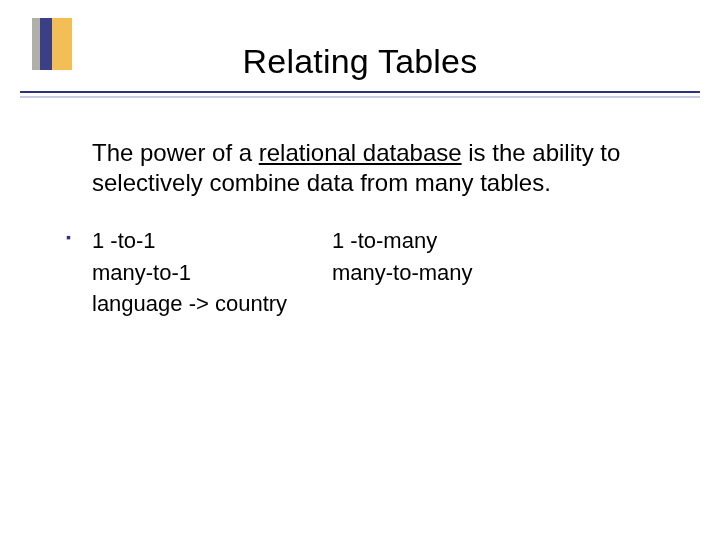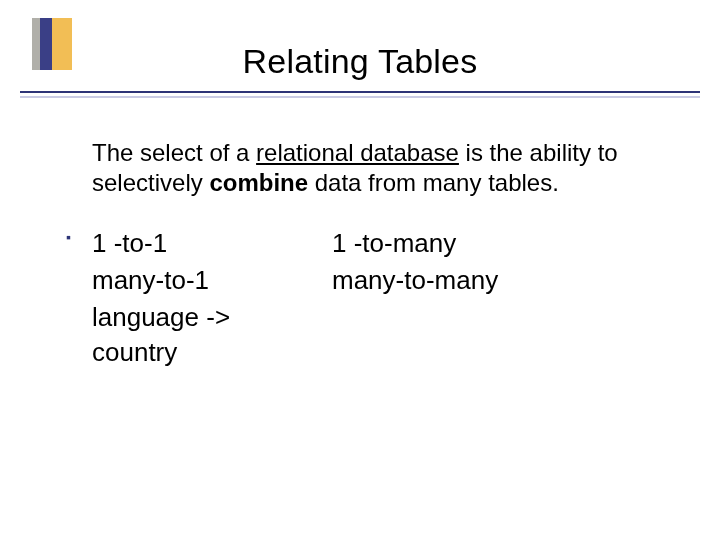--- a/index.html
+++ b/index.html
@@ -60,21 +60,21 @@
     position: absolute;
     top: 138px;
     left: 70px;
     right: 50px;
     font-size: 24px;
     line-height: 1.25;
   }
   .intro {
     margin: 0 0 28px 22px;
   }
-  .intro .bold { font-weight: 700; }
+  .intro .bold { font-weight: 400; }
   ul.bullets {
     list-style: none;
     margin: 0;
     padding: 0;
   }
   ul.bullets > li {
     position: relative;
     padding-left: 22px;
     font-size: 22px;
     margin-bottom: 24px;
@@ -87,21 +87,21 @@
     top: 2px;
     color: #2d3477;
     font-size: 14px;
   }
   .rel-grid {
     margin-top: 4px;
     display: grid;
     grid-template-columns: 200px auto;
     column-gap: 40px;
     row-gap: 2px;
-    font-size: 26px;
+    font-size: 22px;
   }
 </style>
 </head>
 <body>
 
 <div class="slide">
 
   <div class="accent">
     <div class="bar gray"></div>
     <div class="bar purple"></div>
@@ -109,21 +109,21 @@
   </div>
 
   <div class="title-wrap">
     <h1 class="title">Relating Tables</h1>
     <div class="title-rule"></div>
   </div>
 
   <div class="body">
 
     <p class="intro">
-      <span>The select of a </span><u>relational database</u><span> is the ability to selectively </span><span class="bold">combine</span><span> data from many tables.</span>
+      <span>The power of a </span><u>relational database</u><span> is the ability to selectively </span><span class="bold">combine</span><span> data from many tables.</span>
     </p>
 
     <ul class="bullets">
       <li>
         <div class="rel-grid">
           <span>1 -to-1</span>
           <span>1 -to-many</span>
           <span>many-to-1</span>
           <span>many-to-many</span>
           <span>language -&gt; country</span>

